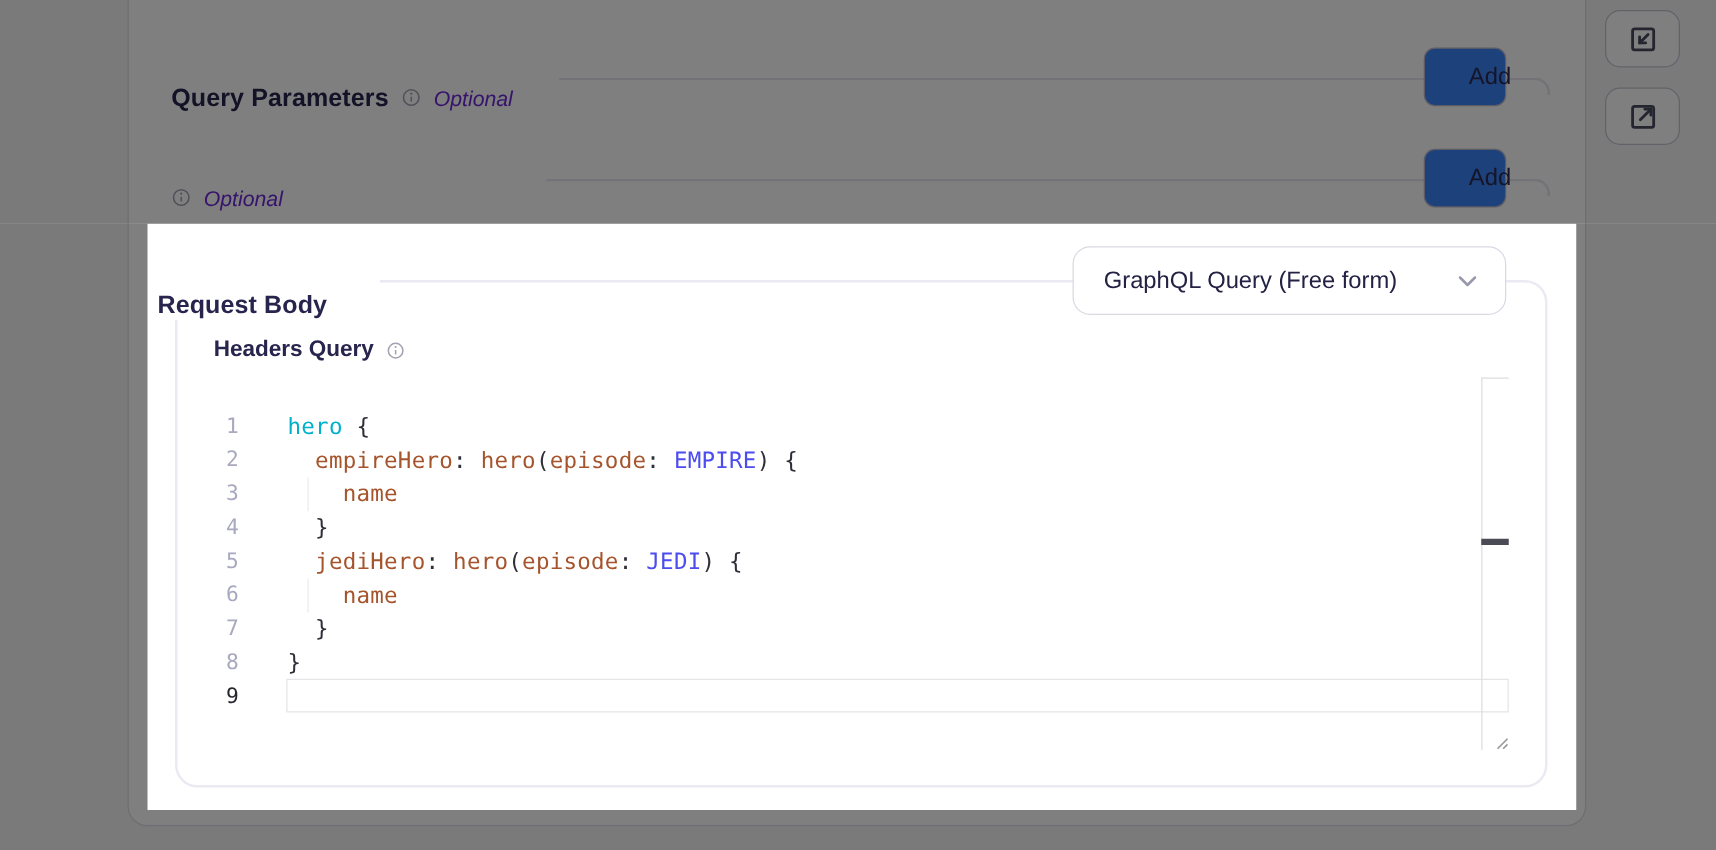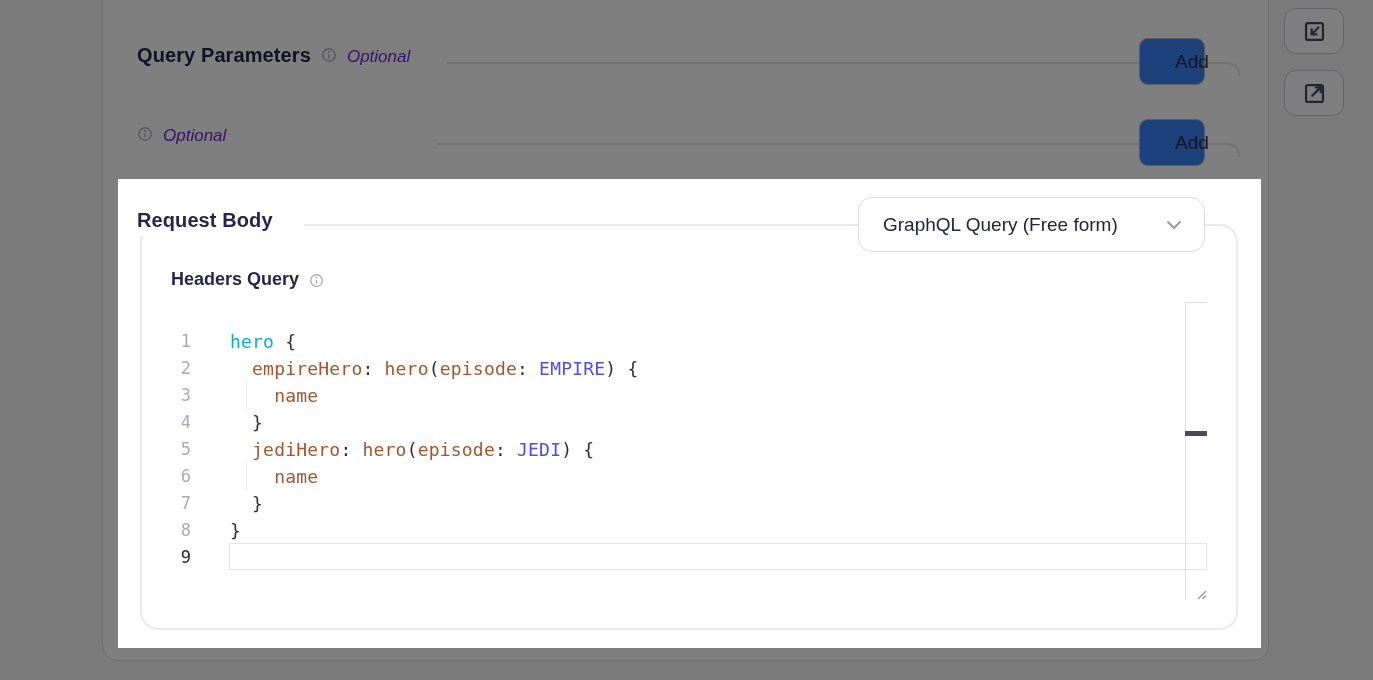--- a/index.html
+++ b/index.html
@@ -16,21 +16,21 @@
   .main-card {
     left:102px; top:-20px; width:1167px; height:681px;
     background:#ffffff;
     border:1px solid #dcdce4;
     border-radius:16px;
   }
 
   .legend-row {
     display:inline-flex; align-items:baseline; gap:10px;
     background:#ffffff; padding-right:8px;
-    white-space:nowrap; z-index:3;
+    white-space:nowrap; z-index:3;margin-top:24px;
   }
   .section-title {
     font-size:20px; font-weight:600; color:#27254d; letter-spacing:.1px;
   }
   .optional-label {
     font-size:17px; font-style:italic; color:#6d28d9;
   }
   .info-icon { position:relative; top:1px; flex:none; }
 
   .fieldset-line {
@@ -73,21 +73,21 @@
   }
   .body-type-select .value { font-size:19px; color:#232144; }
 
   .inner-card {
     left:140px; top:224px; width:1098px; height:406px;
     border:2px solid #eaeaf2;
     border-radius:18px;
     z-index:0;
   }
   .legend-mask { left:126px; top:210px; width:178px; height:26px; background:#ffffff; z-index:2; }
-  .rb-legend { left:137px; top:209px; z-index:3; }
+  .rb-legend { left:126px; top:209px; z-index:3; }
 
   .editor-label-row {
     left:171px; top:269px;
     display:inline-flex; align-items:center; gap:10px; z-index:3;
   }
   .editor-label { font-size:18px; font-weight:600; color:#27254d; }
 
   
   .code-area { left:150px; top:328px; width:1060px; height:260px; z-index:3; font-family:"DejaVu Sans Mono", monospace; }
   .code-row { position:absolute; left:0; height:27px; width:100%; white-space:pre; }

